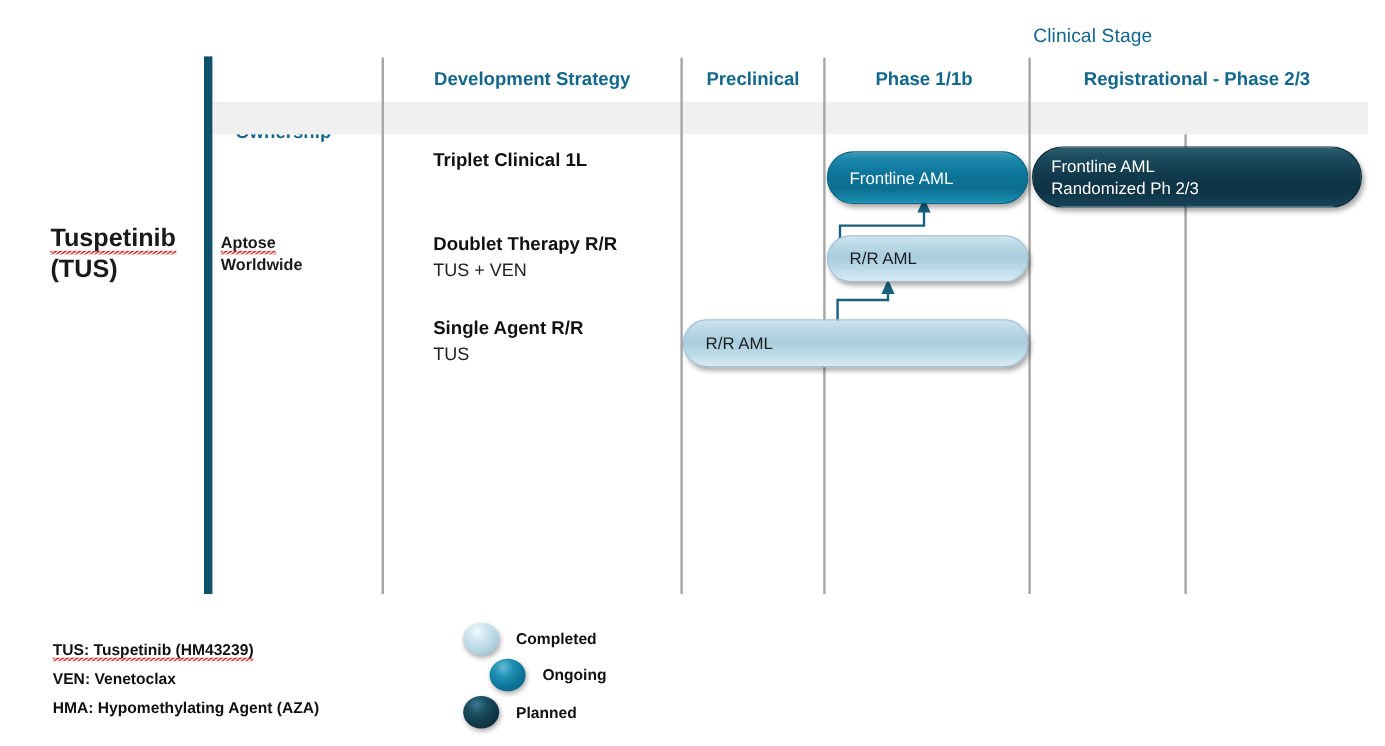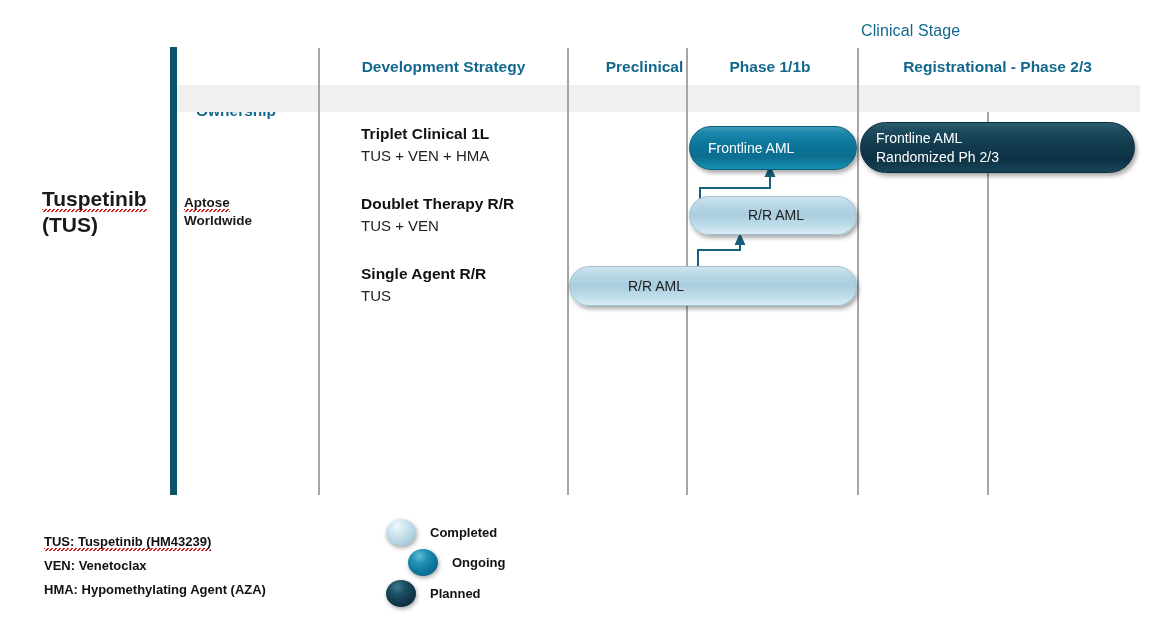--- a/index.html
+++ b/index.html
@@ -114,21 +114,20 @@
     font-size: 14px;
     line-height: 1.32;
     white-space: pre-line;
     padding-left: 18px;
   }
   .pill.completed {
     background: linear-gradient(to bottom,
       #cfe4ee 0%, #bcd9e8 18%, #a9cddf 48%,
       #bcdbe8 74%, #d8ecf4 100%);
     border: 1px solid #9fc2d3;
-    padding-left: 40px;
   }
   .pill.completed .pill-label { color: #1d1d1d; }
 
   .pill.ongoing {
     background: linear-gradient(to bottom,
       #3e9ab8 0%, #1d86ab 14%, #0a7498 45%,
       #0d6e91 72%, #1790b4 100%);
     border: 1px solid #0a5f7e;
   }
   .pill.ongoing .pill-label { color: #ffffff; }
@@ -192,21 +191,21 @@
 </style>
 </head>
 <body>
 
 <div id="canvas">
 
   <div class="clinical-stage-title" style="left:861px; top:22px;">Clinical Stage</div>
 
   <div class="col-header" style="left:178px; top:58px; width:116px;margin-top:44px;">Ownership</div>
   <div class="col-header" style="left:320px; top:58px; width:247px;">Development Strategy</div>
-  <div class="col-header" style="left:586px; top:58px; width:117px;">Preclinical</div>
+  <div class="col-header" style="left:569px; top:58px; width:117px;">Preclinical</div>
   <div class="col-header" style="left:688px; top:58px; width:164px;">Phase 1/1b</div>
   <div class="col-header" style="left:859px; top:58px; width:277px;">Registrational - Phase 2/3</div>
 
   <div class="grayband" style="left:177px; top:85px; width:963px; height:27px;"></div>
 
   <div class="vbar-dark" style="left:170px; top:47px; width:7px; height:448px;"></div>
   <div class="vline" style="left:318px; top:48px; height:447px;"></div>
   <div class="vline" style="left:567px; top:48px; height:447px;"></div>
   <div class="vline" style="left:686px; top:48px; height:447px;"></div>
   <div class="vline" style="left:857px; top:48px; height:447px;"></div>
@@ -217,21 +216,20 @@
     <span>(TUS)</span>
   </div>
 
   <div class="ownership-text" style="left:184px; top:194px;">
     <span class="spell">Aptose</span><br>
     <span>Worldwide</span>
   </div>
 
   <div class="strategy" style="left:361px; top:122px;">
     <span class="s-title">Triplet Clinical 1L</span>
-    <span class="s-sub">TUS + VEN + HMA</span>
   </div>
 
   <div class="strategy" style="left:361px; top:192px;">
     <span class="s-title">Doublet Therapy R/R</span>
     <span class="s-sub">TUS + VEN</span>
   </div>
 
   <div class="strategy" style="left:361px; top:262px;">
     <span class="s-title">Single Agent R/R</span>
     <span class="s-sub">TUS</span>

